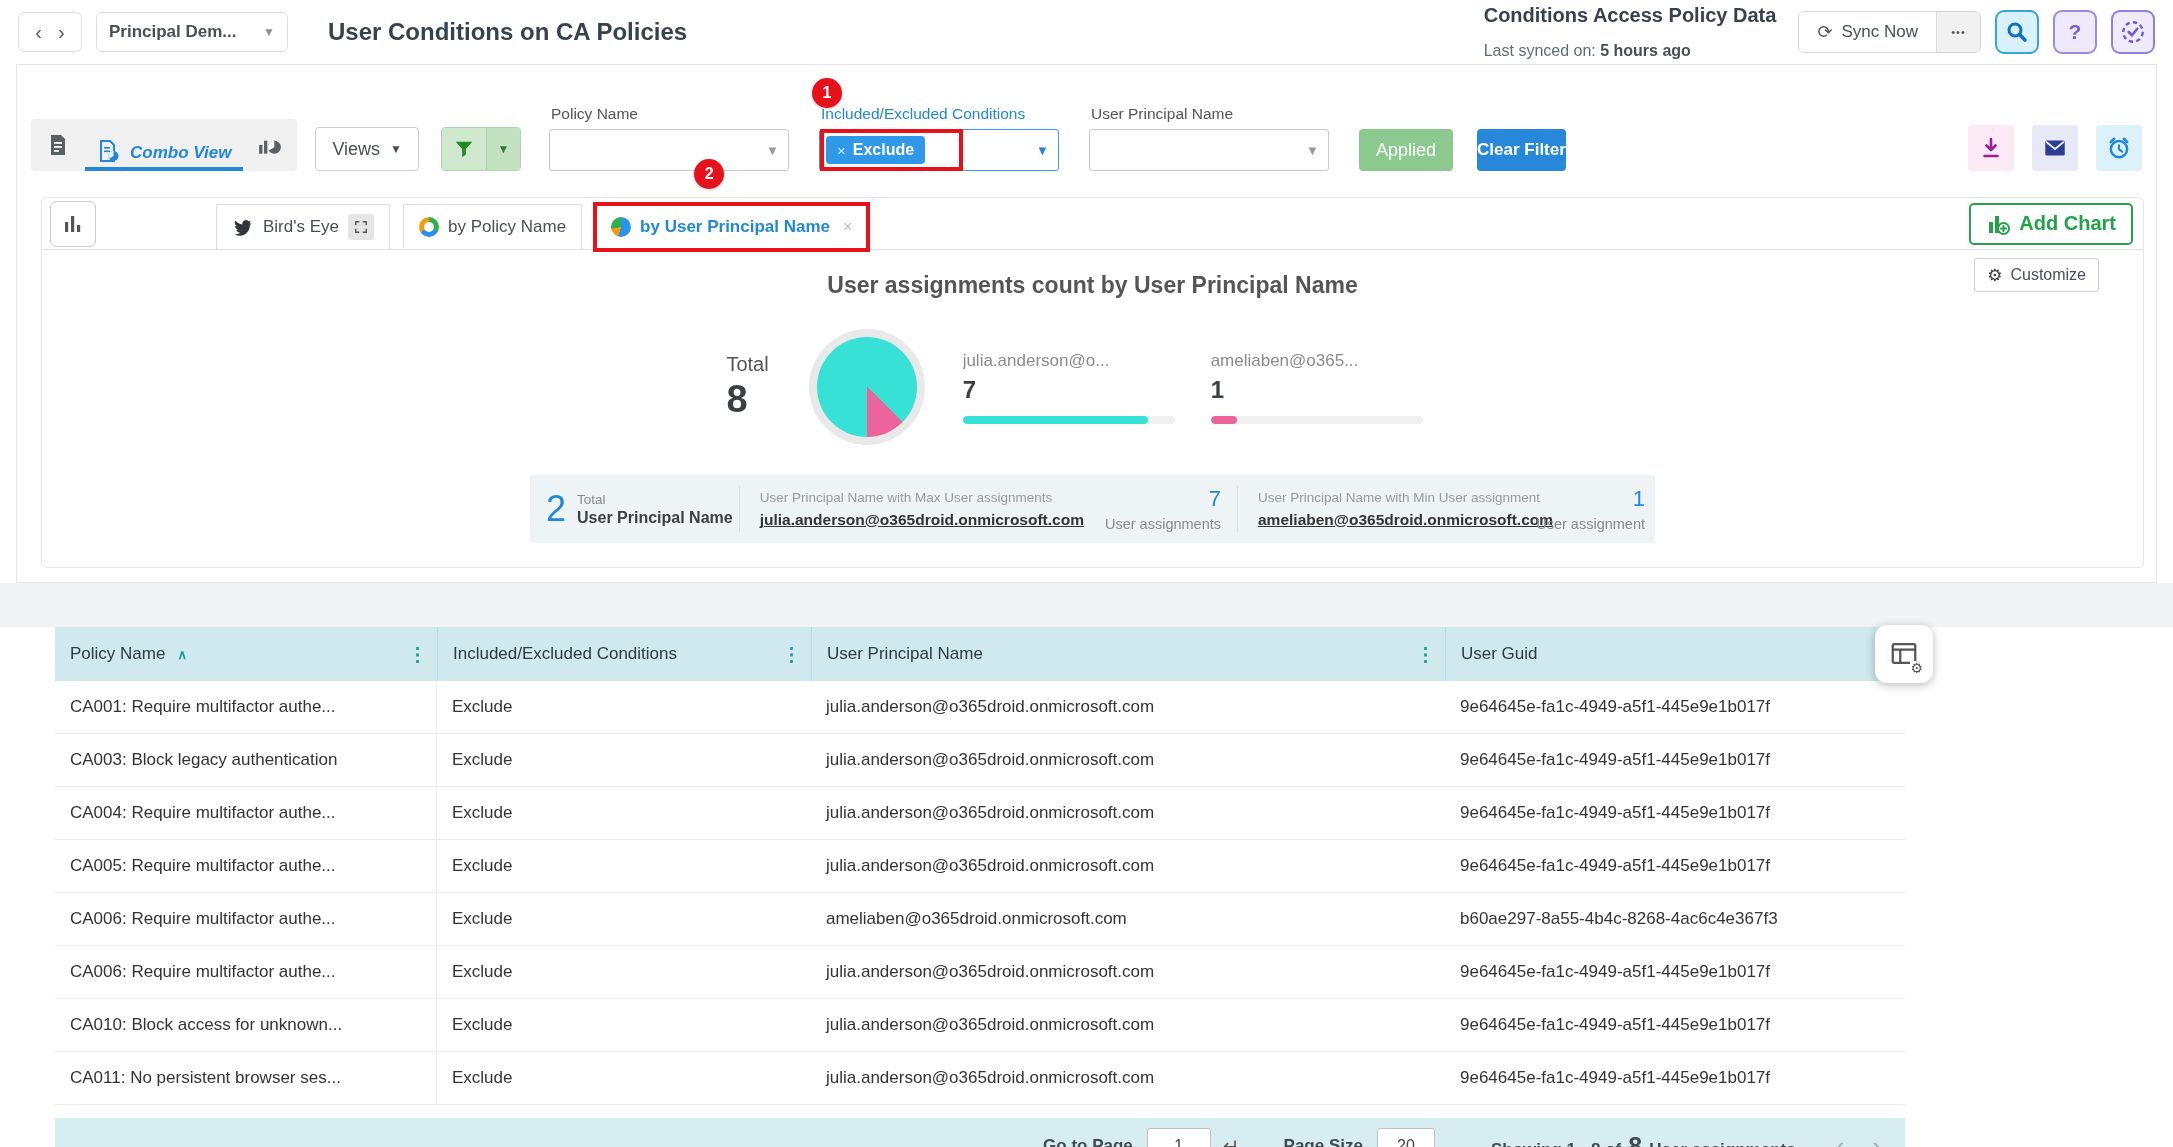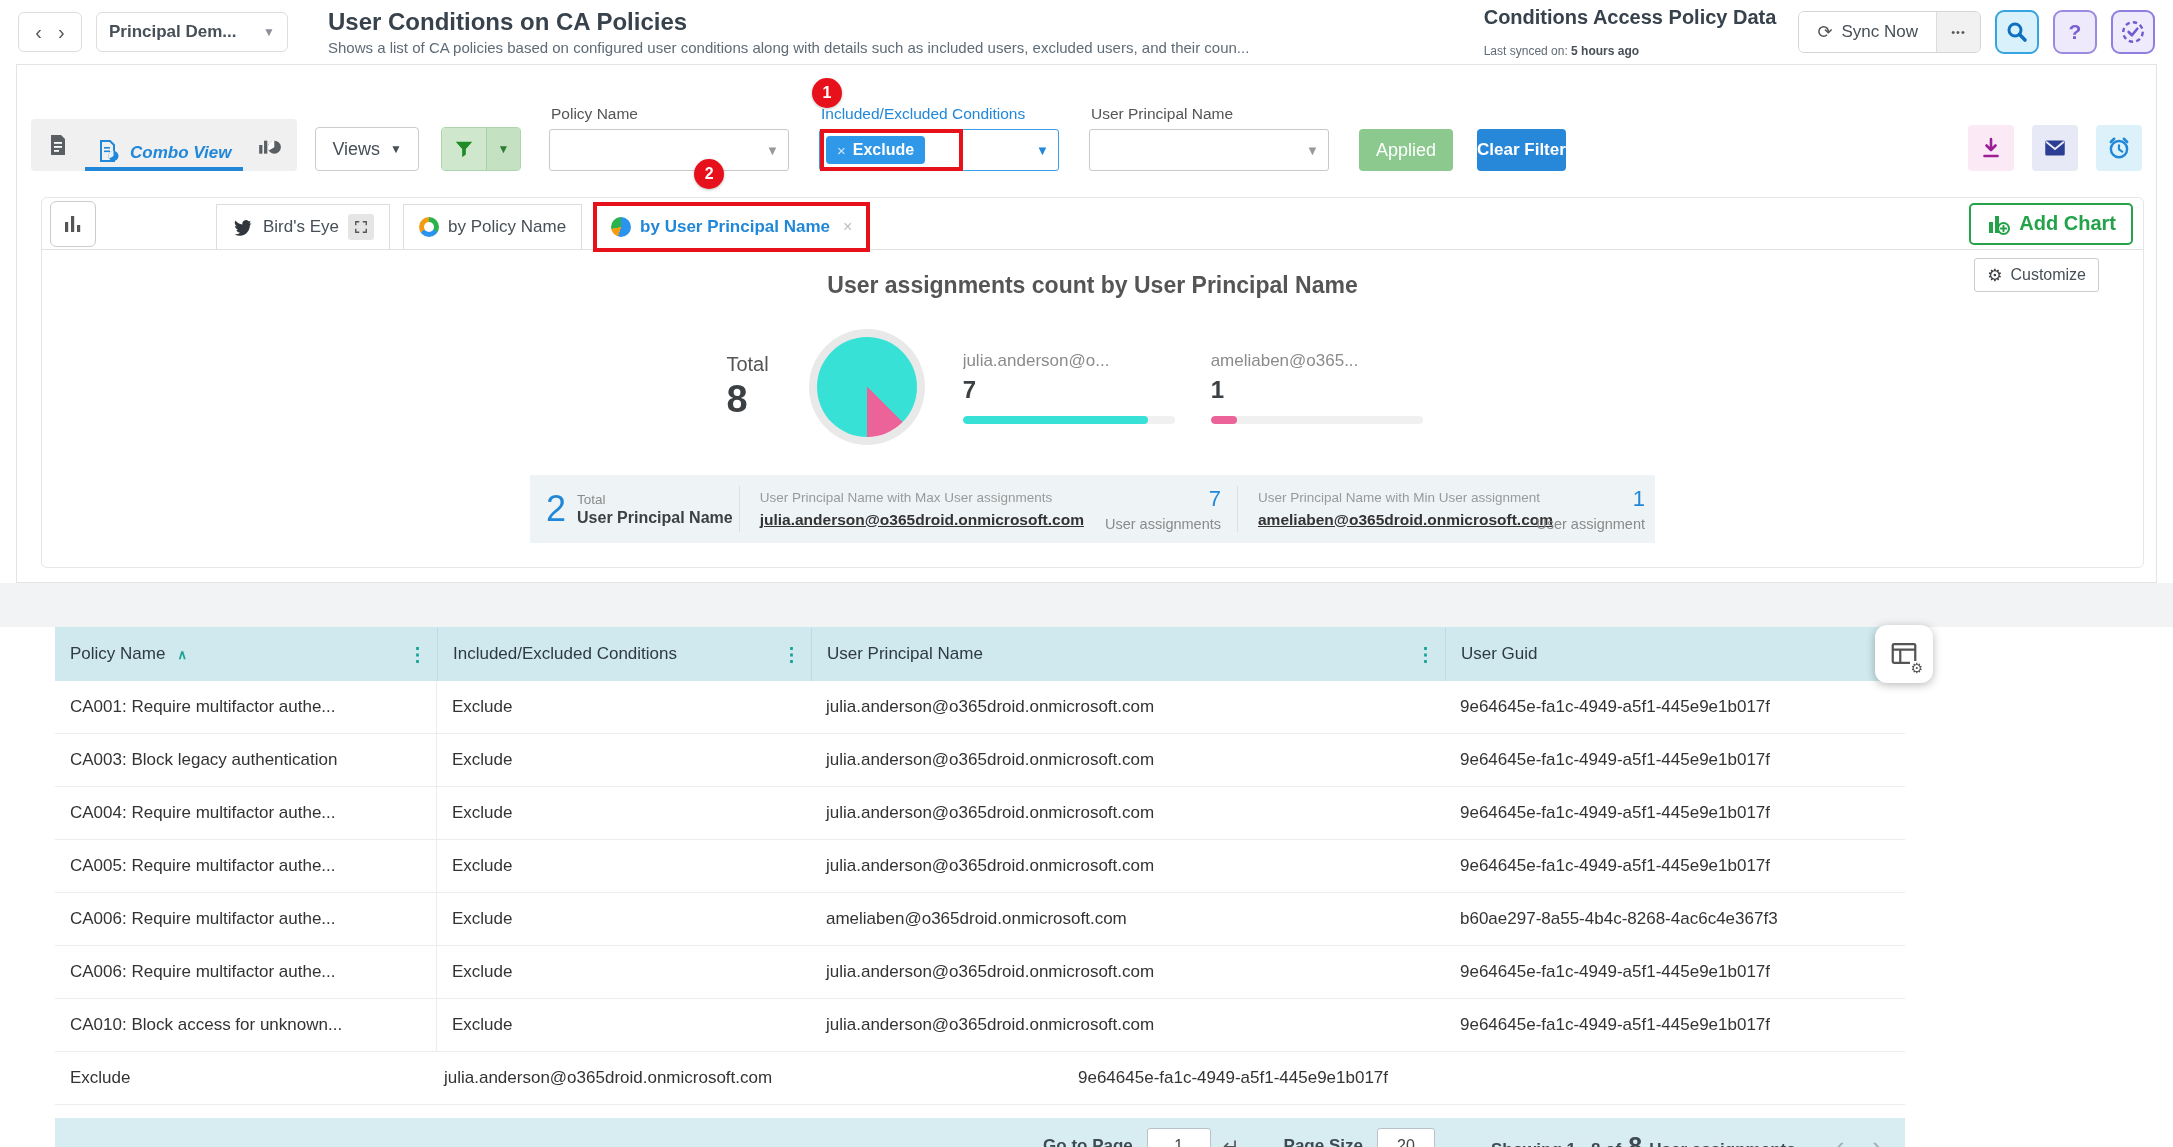--- a/index.html
+++ b/index.html
@@ -12,21 +12,21 @@
                border:1px solid #ddd; border-radius:6px; background:#fff; }
   .nav-group span { font-size:20px; color:#555; line-height:1; cursor:pointer; }
   .workspace-select { display:flex; align-items:center; justify-content:space-between; width:192px; height:40px;
                border:1px solid #ddd; border-radius:6px; padding:0 12px; font-size:17px; font-weight:600; color:#474f57; }
   .caret { color:#8a9096; font-size:12px; }
   .title-block { margin-left:26px; flex:1; min-width:0; }
   .page-title { font-size:24px; font-weight:700; color:#37424c; }
   .page-subtitle { font-size:15px; color:#5f6b76; margin-top:3px; white-space:nowrap; overflow:hidden; max-width:1110px; }
   .sync-info { text-align:left; margin-right:8px; white-space:nowrap; }
   .sync-info .ds-title { font-size:20px; font-weight:700; color:#37424c; }
-  .sync-info .ds-sub { font-size:12px; color:#5f6b76; margin-top:15px; }
+  .sync-info .ds-sub { font-size:16px; color:#5f6b76; margin-top:15px; }
   .sync-info .ds-sub b { color:#474f57; }
   .sync-group { display:flex; align-items:stretch; height:42px; border:1px solid #d5d5d5; border-radius:6px; overflow:hidden; background:#fff; }
   .sync-btn { display:flex; align-items:center; gap:9px; padding:0 18px; font-size:17px; color:#474f57; cursor:pointer; background:#fff; }
   .sync-btn .refresh { font-size:18px; color:#555; }
   .sync-more { width:44px; display:flex; align-items:center; justify-content:center; background:#f1f1f1;
                border-left:1px solid #ddd; font-size:11px; letter-spacing:1px; color:#555; cursor:pointer; }
   .hicon { width:44px; height:44px; border-radius:9px; display:flex; align-items:center; justify-content:center; cursor:pointer; }
   .hicon.search { background:#d9f1fb; border:2px solid #36a4de; }
   .hicon.help { background:#eeeafc; border:2px solid #9c8ae0; font-size:21px; font-weight:700; color:#7a5fd3; }
   .hicon.timer { background:#efeafc; border:2px solid #8f7fe0; }
@@ -173,21 +173,20 @@
   <div class="nav-group">
     <span>‹</span>
     <span>›</span>
   </div>
   <div class="workspace-select">
     <span>Principal Dem...</span>
     <span class="caret">▼</span>
   </div>
   <div class="title-block">
     <div class="page-title">User Conditions on CA Policies</div>
-    <div class="page-subtitle">Shows a list of CA policies based on configured user conditions along with details such as included users, excluded users, and their coun...</div>
   </div>
   <div class="sync-info">
     <div class="ds-title">Conditions Access Policy Data</div>
     <div class="ds-sub"><span>Last synced on: </span><b>5 hours ago</b></div>
   </div>
   <div class="sync-group">
     <div class="sync-btn">
       <span class="refresh">⟳</span>
       <span>Sync Now</span>
     </div>
@@ -494,20 +493,21 @@
       </div>
 
       <div class="tr">
         <div class="td c1">CA010: Block access for unknown...</div>
         <div class="td c2">Exclude</div>
         <div class="td c3">julia.anderson@o365droid.onmicrosoft.com</div>
         <div class="td c4">9e64645e-fa1c-4949-a5f1-445e9e1b017f</div>
       </div>
 
       <div class="tr">
+        <div class="td c1">CA011: No persistent browser ses...</div>
         <div class="td c2">Exclude</div>
         <div class="td c3">julia.anderson@o365droid.onmicrosoft.com</div>
         <div class="td c4">9e64645e-fa1c-4949-a5f1-445e9e1b017f</div>
       </div>
     </div>
 
     <div class="grid-foot">
       <span class="flab">Go to Page</span>
       <input class="pg-input" value="1" style="">
       <span class="enter-glyph">↵</span>

